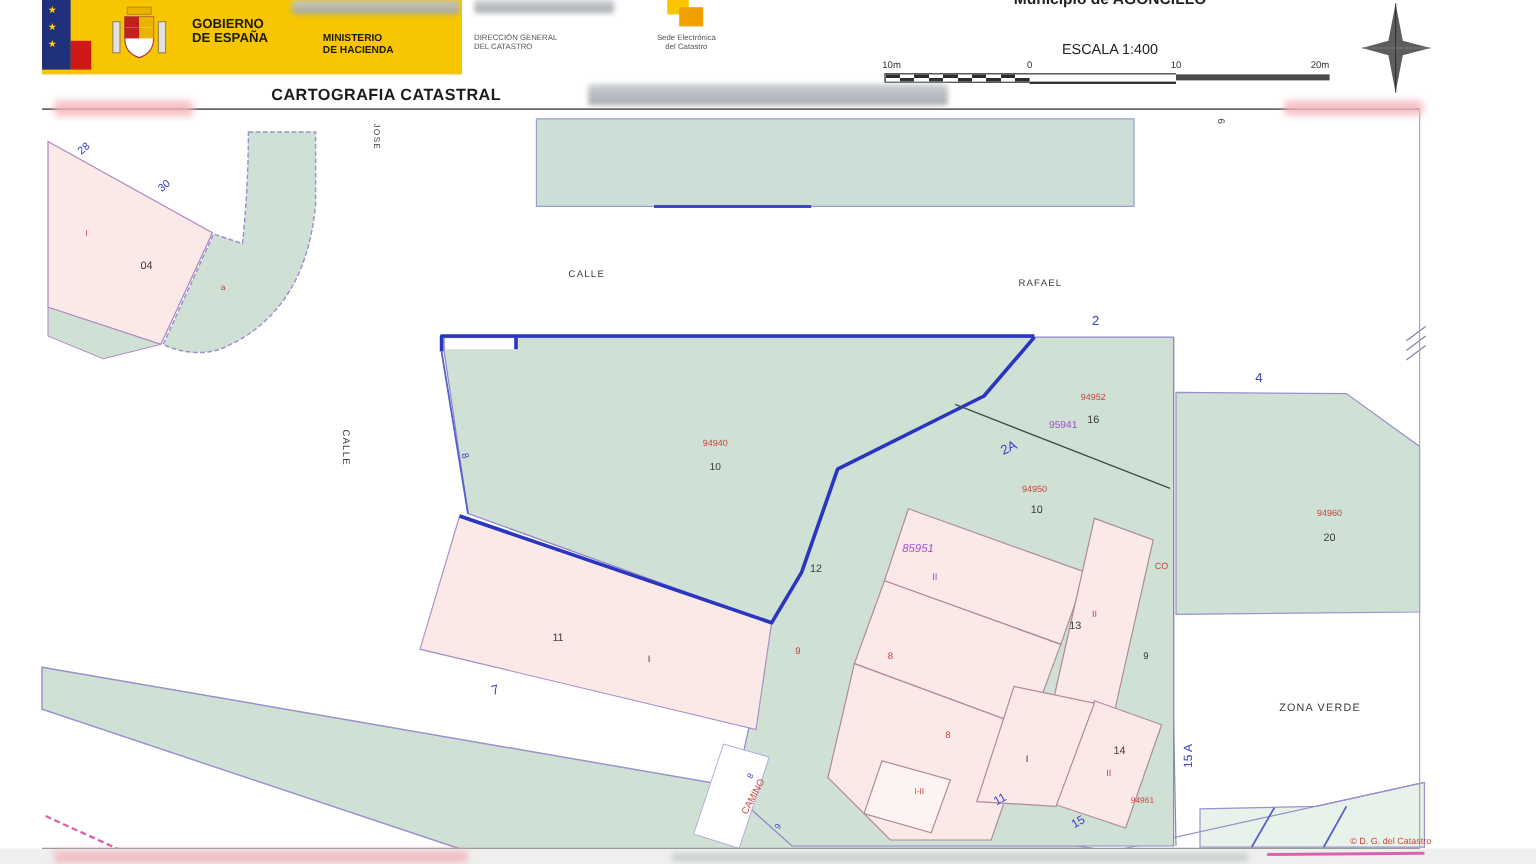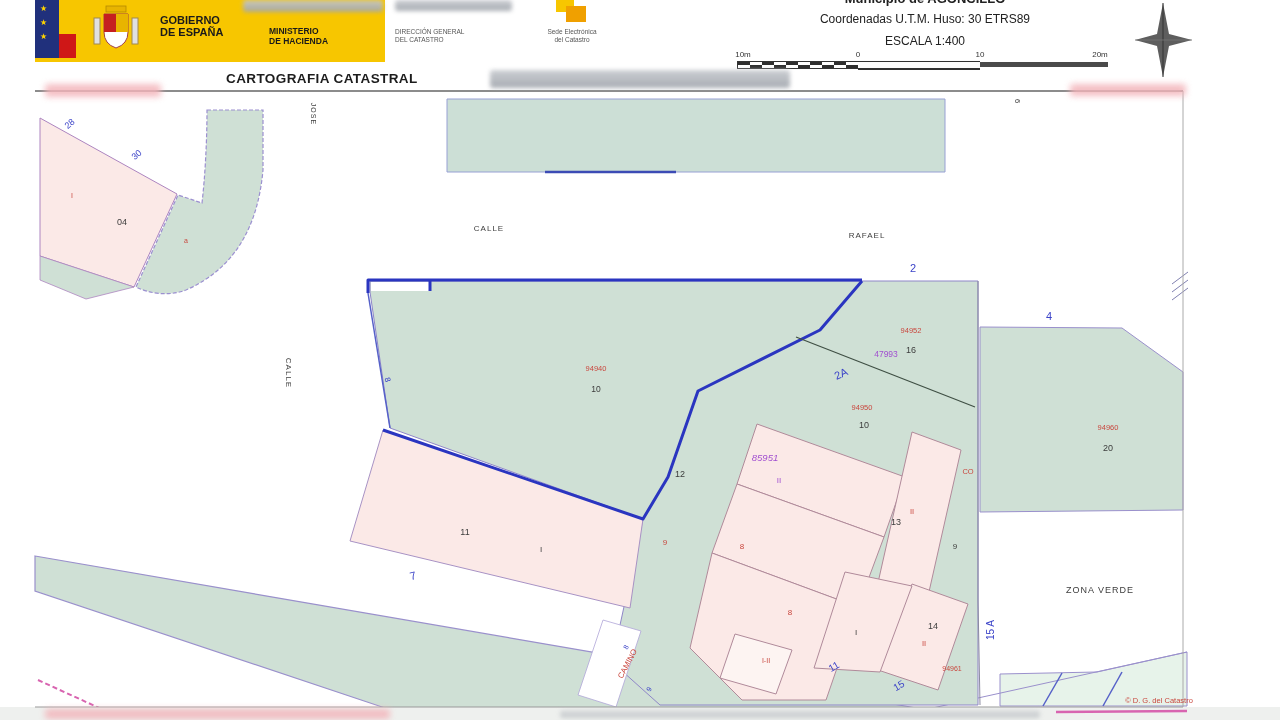--- a/index.html
+++ b/index.html
@@ -143,21 +143,20 @@
     <div>DIRECCIÓN GENERAL</div>
       <div>DEL CATASTRO</div>
   </div>
   <div class="abs" style="left:556px;top:0;width:18px;height:12px;background:#f7c600"></div>
   <div class="abs" style="left:566px;top:6px;width:20px;height:16px;background:#f0a000"></div>
   <div class="abs tiny-text" style="left:522px;top:28px;width:100px">
     <div>Sede Electrónica</div>
       <div>del Catastro</div>
   </div>
   <div class="abs hdr-right" id="municipio">Municipio de AGONCILLO</div>
-  <div class="abs hdr-right" id="coordenadas">Coordenadas U.T.M. Huso: 30 ETRS89</div>
   <div class="abs hdr-right" id="escala">ESCALA 1:400</div>
 
   <div class="abs" id="scalebar">
     <span class="sb-label" style="left:6px">10m</span>
     <span class="sb-label" style="left:121px">0</span>
     <span class="sb-label" style="left:243px">10</span>
     <span class="sb-label" style="left:363px">20m</span>
     <div id="sb-check"></div>
     <div id="sb-mid"></div>
     <div id="sb-right"></div>
@@ -198,21 +197,21 @@
       <span class="map-label" style="left: 952px; top: 668px; color: rgb(201, 71, 62); font-size: 7px; transform: translate(-50%, -50%) rotate(0deg);">94961</span>
       <span class="map-label" style="left: 968px; top: 472px; color: rgb(201, 71, 62); font-size: 7.5px; transform: translate(-50%, -50%) rotate(0deg);">CO</span>
       <span class="map-label" style="left: 742px; top: 547px; color: rgb(201, 71, 62); font-size: 8px; transform: translate(-50%, -50%) rotate(0deg);">8</span>
       <span class="map-label" style="left: 790px; top: 613px; color: rgb(201, 71, 62); font-size: 8px; transform: translate(-50%, -50%) rotate(0deg);">8</span>
       <span class="map-label" style="left: 665px; top: 543px; color: rgb(201, 71, 62); font-size: 8px; transform: translate(-50%, -50%) rotate(0deg);">9</span>
       <span class="map-label" style="left: 912px; top: 512px; color: rgb(201, 71, 62); font-size: 7.5px; transform: translate(-50%, -50%) rotate(0deg);">II</span>
       <span class="map-label" style="left: 924px; top: 644px; color: rgb(201, 71, 62); font-size: 7.5px; transform: translate(-50%, -50%) rotate(0deg);">II</span>
       <span class="map-label" style="left: 766px; top: 660px; color: rgb(201, 71, 62); font-size: 7px; transform: translate(-50%, -50%) rotate(0deg);">I-II</span>
       <span class="map-label" style="left: 628px; top: 664px; color: rgb(201, 71, 62); font-size: 8px; transform: translate(-50%, -50%) rotate(-62deg);">CAMINO</span>
       <span class="map-label" style="left: 1143px; top: 701px; color: rgb(201, 71, 62); font-size: 7.5px; transform: translate(-50%, -50%) rotate(0deg); margin-left: 16px;">© D. G. del Catastro</span>
-      <span class="map-label" style="left: 886px; top: 354px; color: rgb(161, 79, 208); font-size: 8.5px; transform: translate(-50%, -50%) rotate(0deg);">47993</span>
+      <span class="map-label" style="left: 886px; top: 354px; color: rgb(161, 79, 208); font-size: 8.5px; transform: translate(-50%, -50%) rotate(0deg);">95941</span>
       <span class="map-label" style="left: 765px; top: 458px; color: rgb(161, 79, 208); font-size: 9.5px; transform: translate(-50%, -50%) rotate(0deg); font-style: italic;">85951</span>
       <span class="map-label" style="left: 779px; top: 481px; color: rgb(161, 79, 208); font-size: 8px; transform: translate(-50%, -50%) rotate(0deg);">II</span>
       <span class="map-label" style="left: 122px; top: 222px; color: rgb(60, 60, 60); font-size: 9px; transform: translate(-50%, -50%) rotate(0deg);">04</span>
       <span class="map-label" style="left: 1017px; top: 101px; color: rgb(60, 60, 60); font-size: 8px; transform: translate(-50%, -50%) rotate(90deg);">6</span>
       <span class="map-label" style="left: 911px; top: 350px; color: rgb(60, 60, 60); font-size: 9px; transform: translate(-50%, -50%) rotate(0deg);">16</span>
       <span class="map-label" style="left: 596px; top: 389px; color: rgb(60, 60, 60); font-size: 8.5px; transform: translate(-50%, -50%) rotate(0deg);">10</span>
       <span class="map-label" style="left: 864px; top: 425px; color: rgb(60, 60, 60); font-size: 9px; transform: translate(-50%, -50%) rotate(0deg);">10</span>
       <span class="map-label" style="left: 680px; top: 474px; color: rgb(60, 60, 60); font-size: 9px; transform: translate(-50%, -50%) rotate(0deg);">12</span>
       <span class="map-label" style="left: 465px; top: 532px; color: rgb(60, 60, 60); font-size: 9px; transform: translate(-50%, -50%) rotate(0deg);">11</span>
       <span class="map-label" style="left: 541px; top: 550px; color: rgb(60, 60, 60); font-size: 8px; transform: translate(-50%, -50%) rotate(0deg);">I</span>

